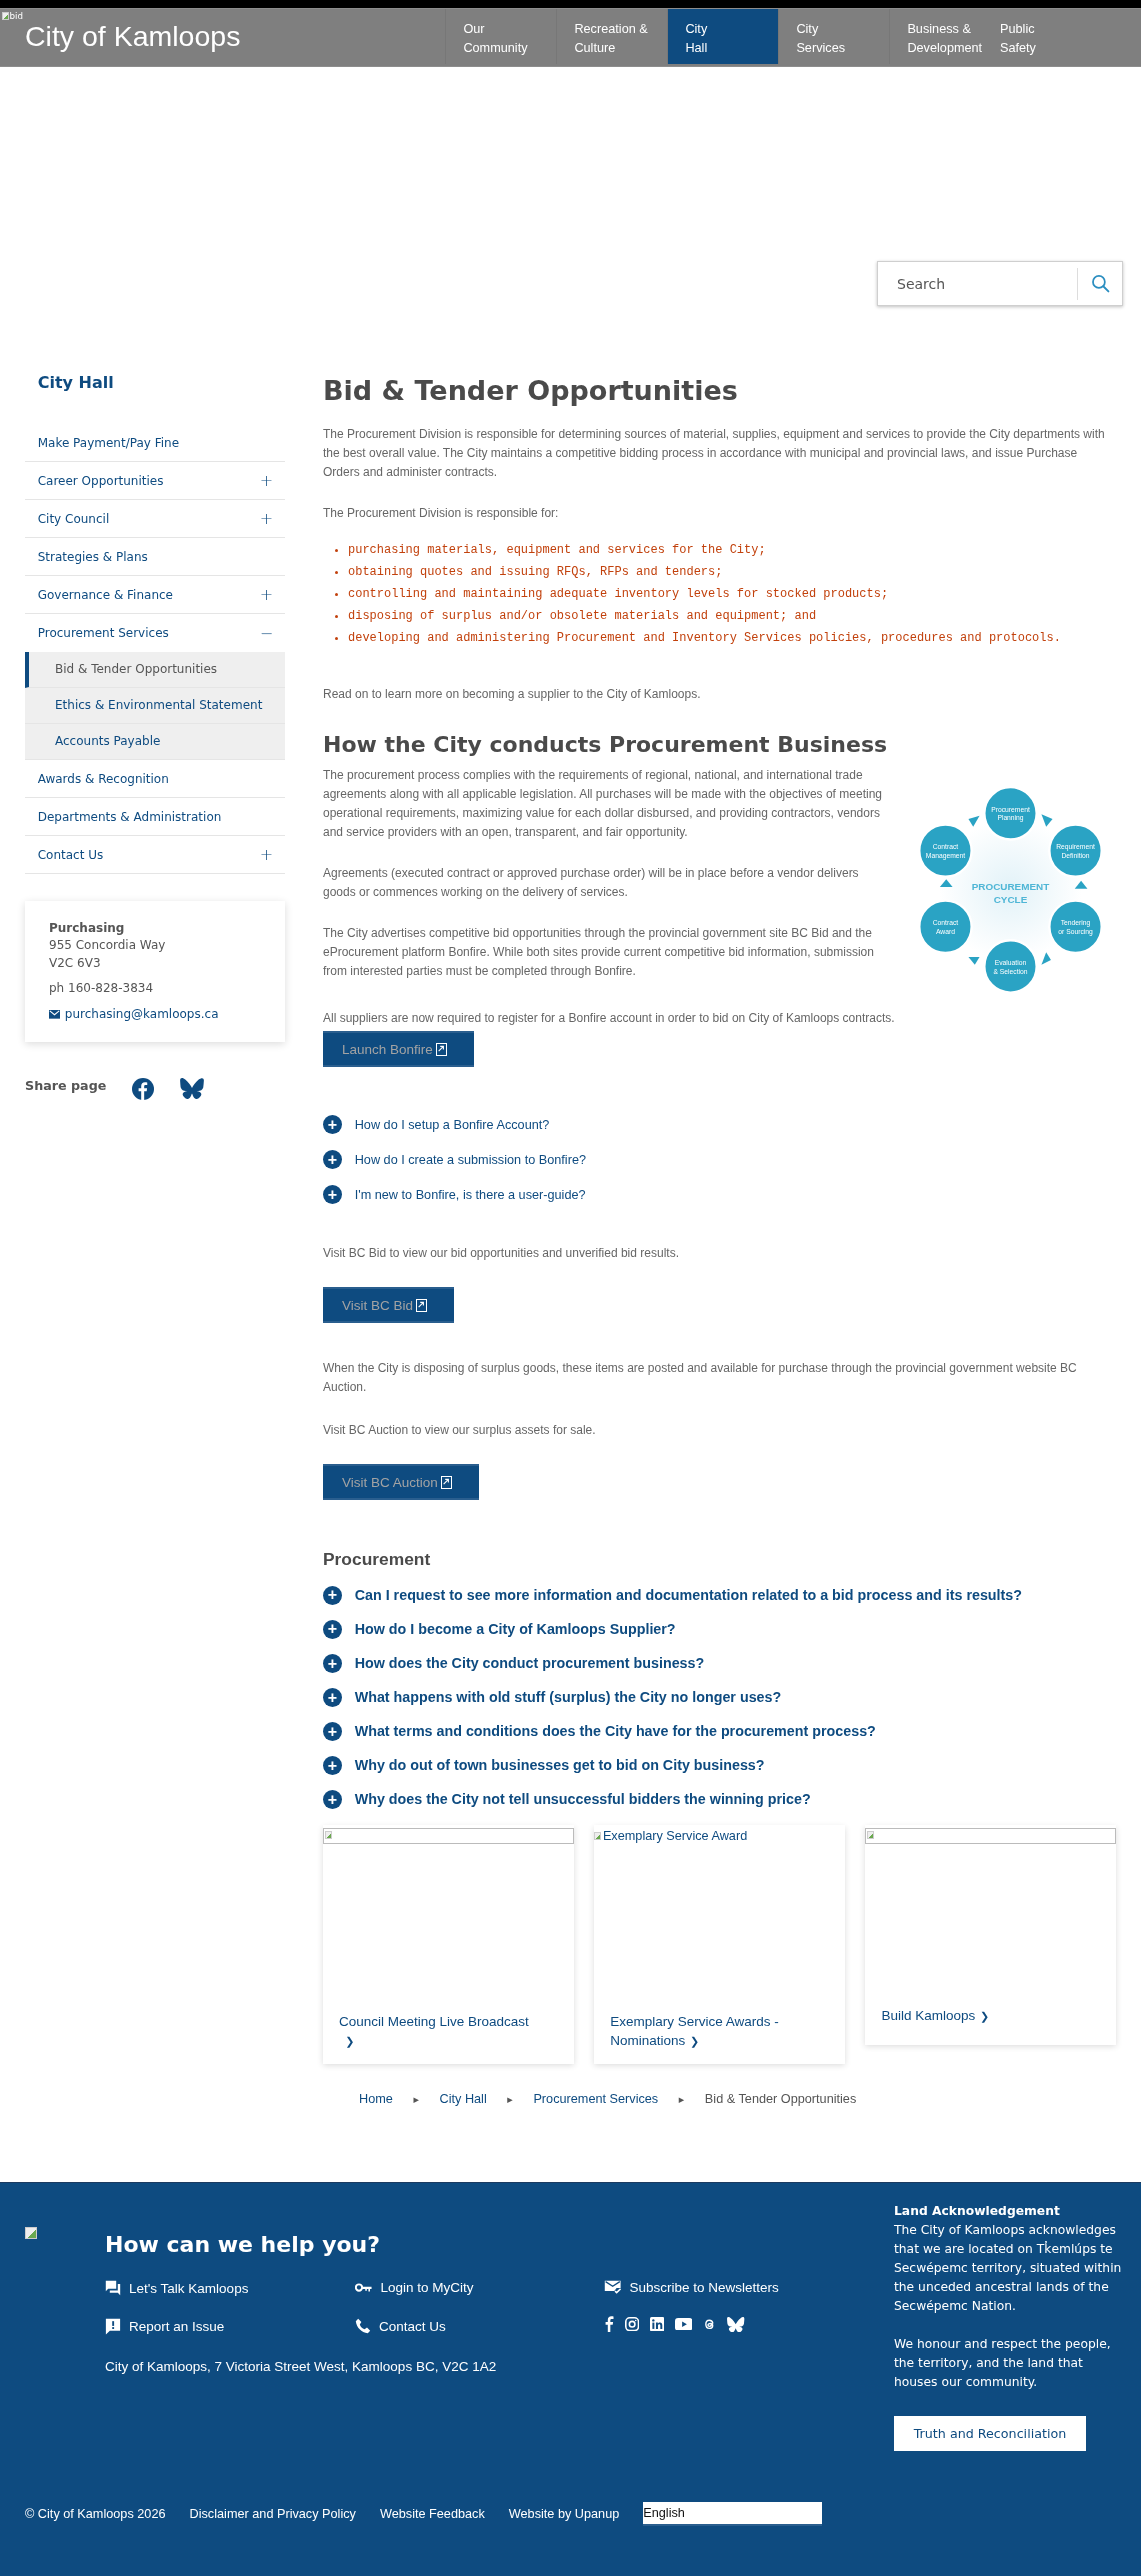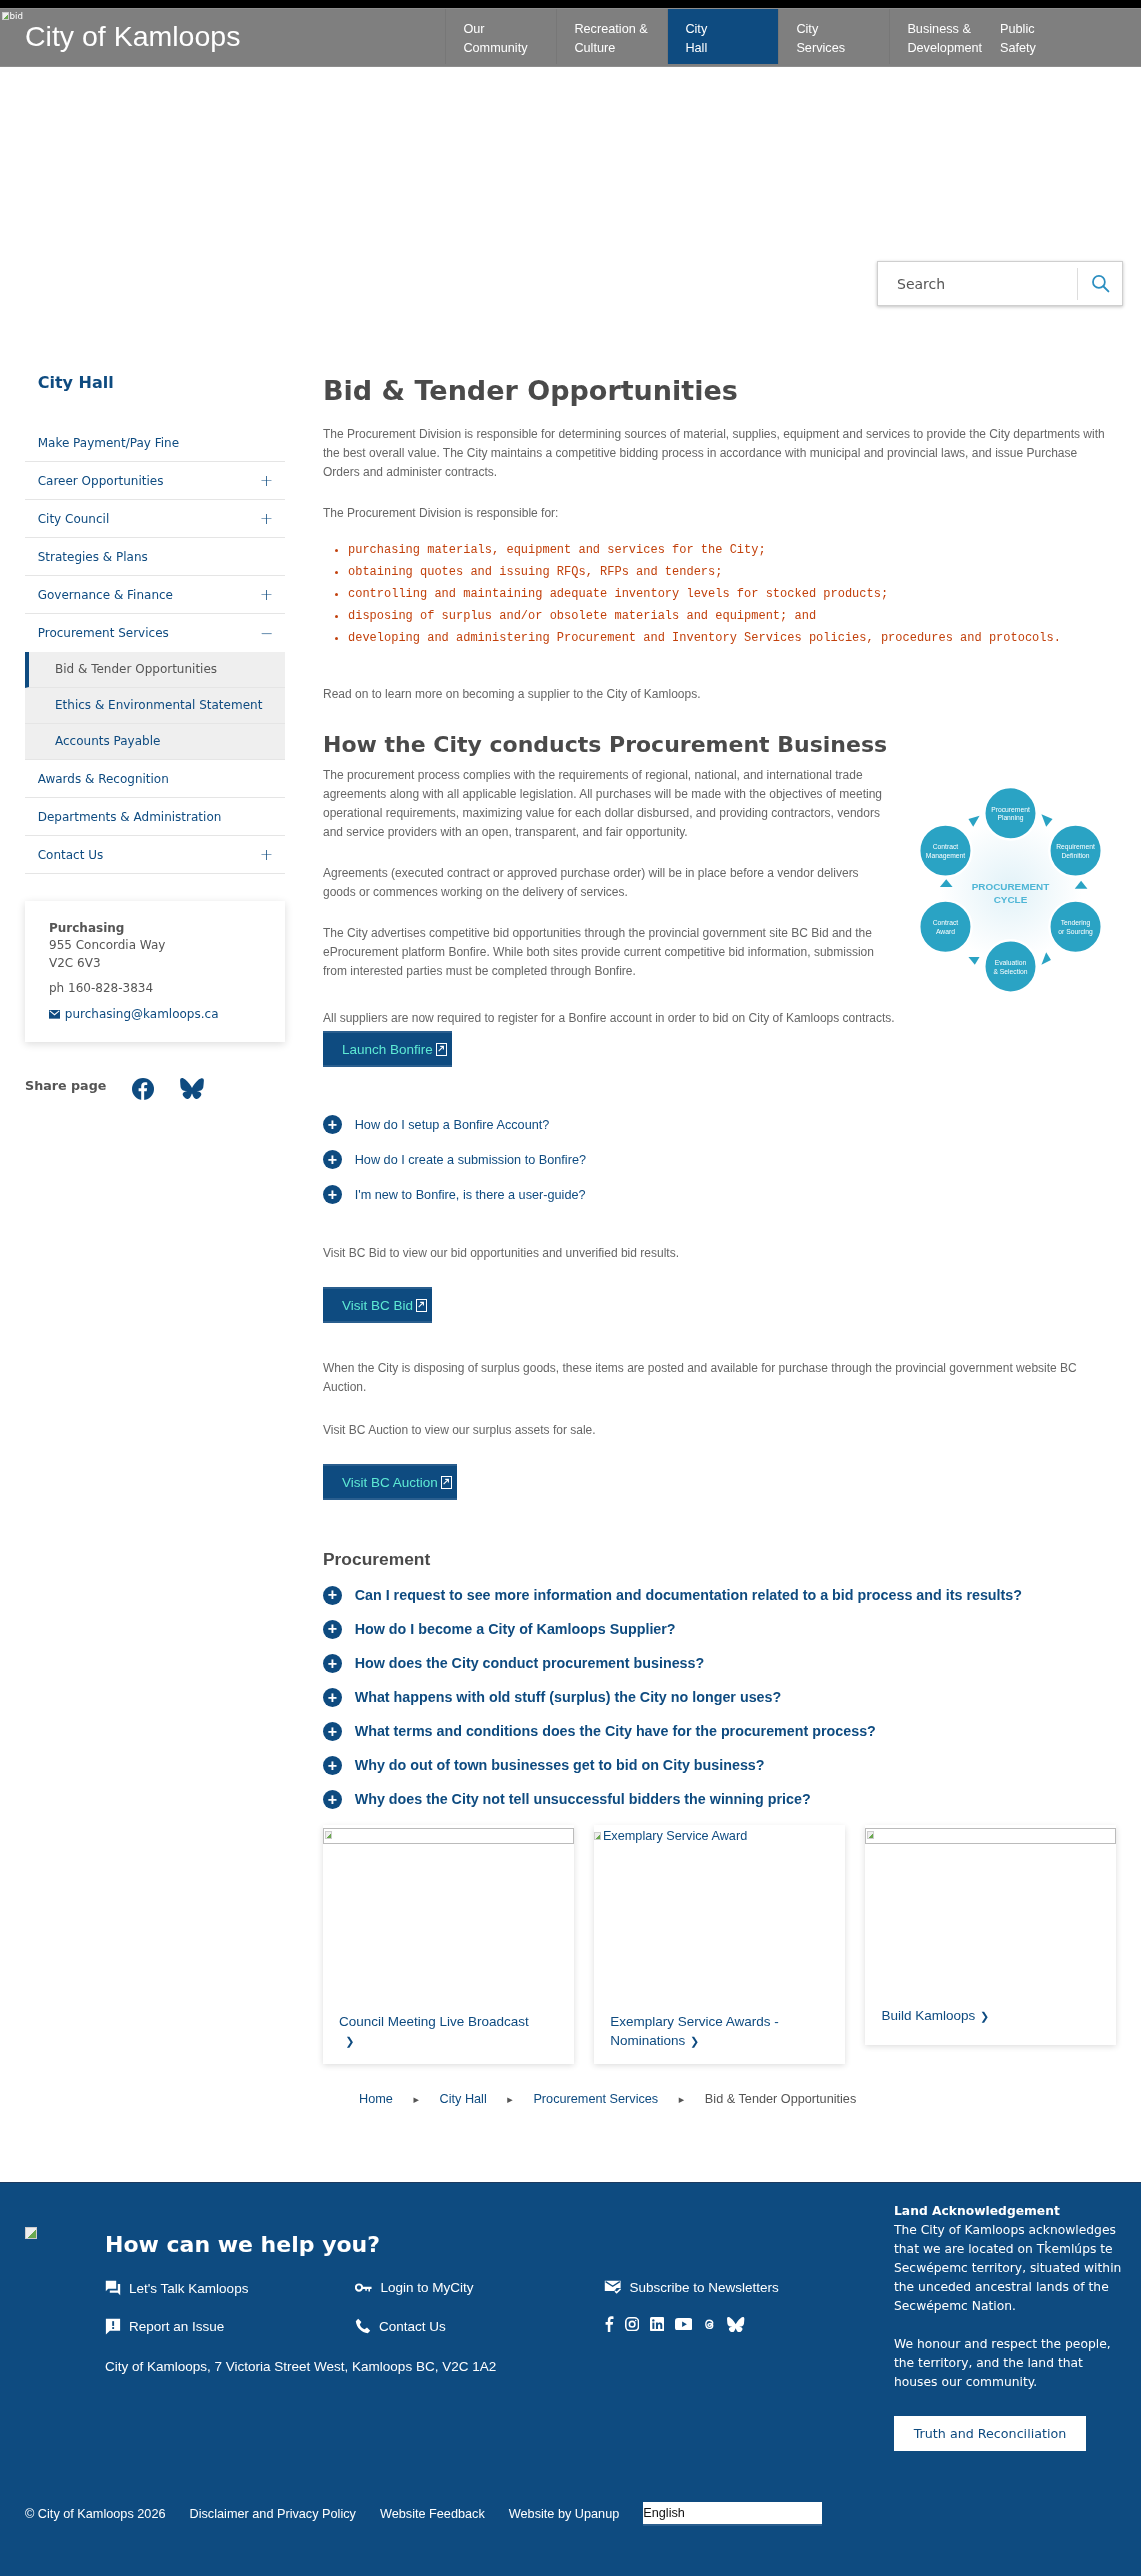--- a/index.html
+++ b/index.html
@@ -44,21 +44,21 @@
   
   .main { position: absolute; left: 323px; top: 373px; width: 793px; }
   h1.page-title { font-size: 27px; font-weight: bold; color: #4a4a4a; line-height: 35px; font-family: "DejaVu Sans", sans-serif; }
   .p { font-size: 12px; line-height: 19px; color: #666; font-family: "Liberation Sans", sans-serif; }
   .bullets { margin-top: 16px; padding-left: 25px; font-family: Liberation Mono, monospace; font-size: 12px; line-height: 22px; color: #c2410c; }
   .bullets li { list-style: disc; }
   h2.section { font-size: 22px; font-weight: bold; color: #4a4a4a; line-height: 28.5px; }
   .two-col { display: flex; gap: 19px; }
   .two-col .text { width: 587px; }
   .cycle { width: 211px; height: 211px; position: relative; margin-top: 24px; }
-  .btn-primary { display: inline-flex; align-items: center; gap: 3.2px; background: #0e4b80; color: #5eead4; font-family: "Liberation Sans", sans-serif; font-size: 13.5px; height: 36px; padding: 0 5px 0 19px; border-top: 2.4px solid #2a5e8e; border-bottom: 2.4px solid #2a5e8e; }
+  .btn-primary { display: inline-flex; align-items: center; gap: 3.2px; background: #0e4b80; color: #a3a3a3; font-family: "Liberation Sans", sans-serif; font-size: 13.5px; height: 36px; padding: 0 27px 0 19px; border-top: 2.4px solid #2a5e8e; border-bottom: 2.4px solid #2a5e8e; }
   .ext-icon { display: inline-block; width: 11px; height: 12.7px; border: 1.6px solid #fff; position: relative; }
   .acc-item { display: flex; align-items: center; gap: 12.7px; font-family: "Liberation Sans", sans-serif; font-size: 12.7px; color: #0e4b80; height: 35px; }
   .plus-circle { width: 19px; height: 19px; border-radius: 50%; background: #0e4b80; color: #fff; display: flex; align-items: center; justify-content: center; font-size: 16px; font-weight: bold; line-height: 1; flex-shrink: 0; }
   h3.faq-title { font-size: 17.4px; font-weight: bold; color: #4a4a4a; font-family: "Liberation Sans", sans-serif; }
   .faq-item { display: flex; align-items: center; gap: 12.7px; font-family: "Liberation Sans", sans-serif; font-weight: bold; font-size: 14.3px; color: #0e4b80; line-height: 21.4px; margin-bottom: 12.7px; }
 
   .cards { display: flex; gap: 20.6px; margin-top: 0; }
   .card { width: 252px; background: #fff; box-shadow: 0 1.6px 6.3px rgba(0,0,0,.14); position: relative; }
   .card .img { height: 16px; border: 0.8px solid #bbb; margin: 3.2px 0 0 0; position: relative; }
   .card .img.noborder { border: none; font-family: "Liberation Sans", sans-serif; font-size: 12.7px; color: #0e4b80; display: flex; align-items: center; gap: 1.6px; padding-left: 0; }

